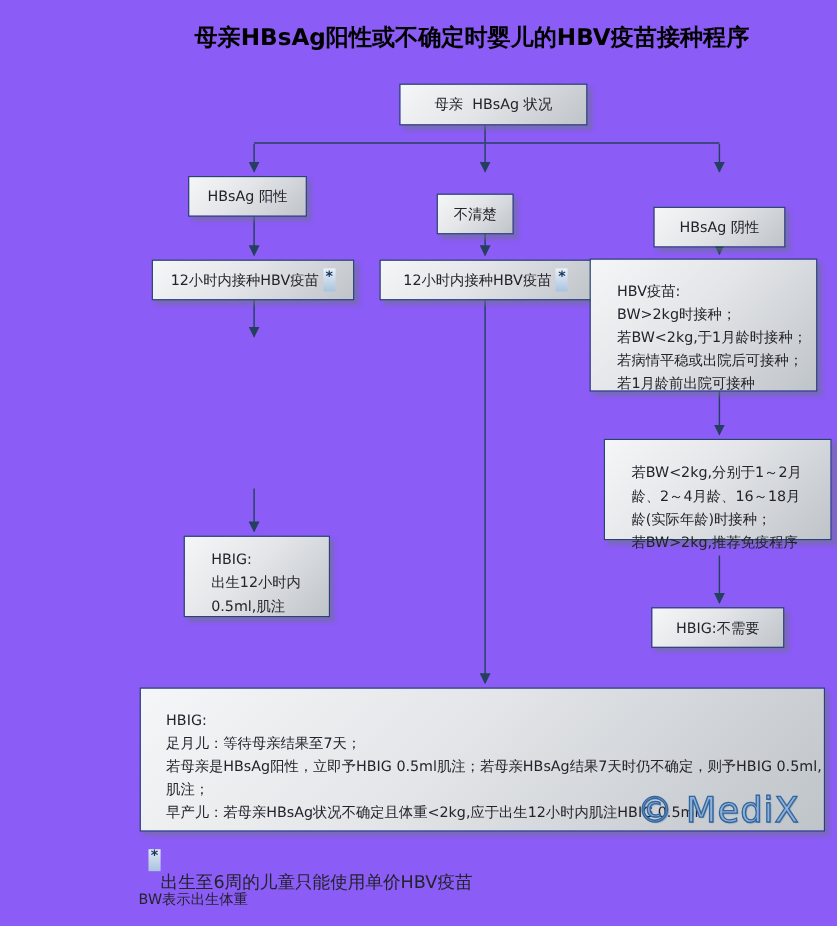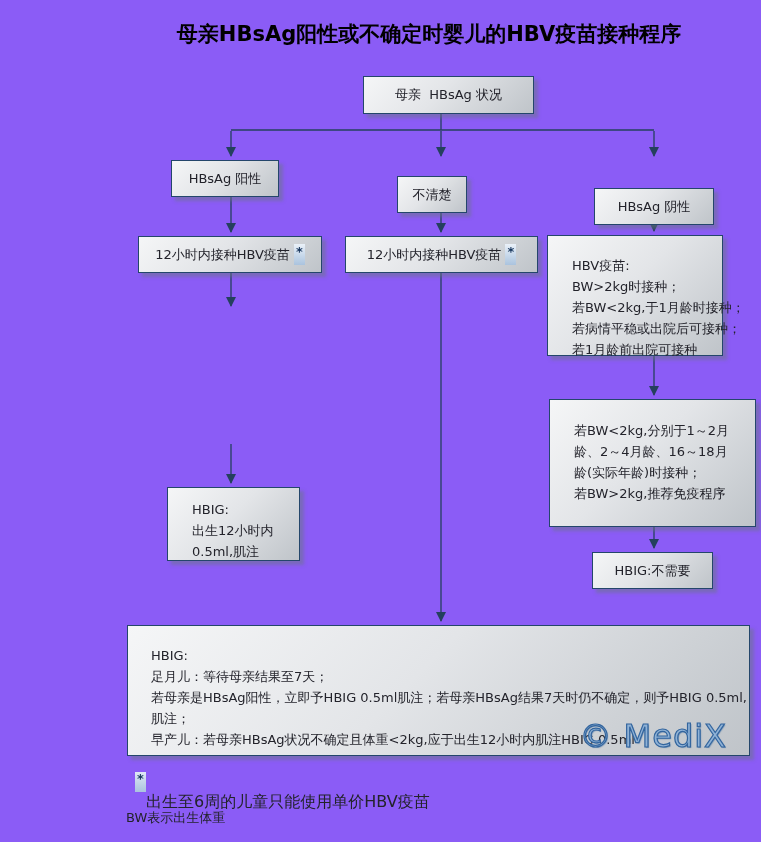--- a/index.html
+++ b/index.html
@@ -93,36 +93,36 @@
   <div class="fbox center" style="left:138px;top:236px;width:184px;height:37px;">
     <span class="box-label">12小时内接种HBV疫苗</span>
     <span class="asterisk-hl">*</span>
   </div>
 
   <div class="fbox center" style="left:345px;top:236px;width:193px;height:37px;">
     <span class="box-label">12小时内接种HBV疫苗</span>
     <span class="asterisk-hl">*</span>
   </div>
 
-  <div class="fbox hbv-right" style="left:547px;top:235px;width:176px;height:121px;padding:19px 6px 0 24px;">
+  <div class="fbox hbv-right" style="left:536px;top:235px;width:207px;height:121px;padding:19px 6px 0 24px;">
     <div class="line">HBV疫苗:</div>
     <div class="line">BW&gt;2kg时接种；</div>
     <div class="line">若BW&lt;2kg,于1月龄时接种；</div>
     <div class="line">若病情平稳或出院后可接种；</div>
     <div class="line">若1月龄前出院可接种</div>
   </div>
 
 
   <div class="fbox hbig-left" style="left:167px;top:487px;width:133px;height:74px;padding:11px 6px 0 24px;">
     <div class="line">HBIG:</div>
     <div class="line">出生12小时内</div>
     <div class="line">0.5ml,肌注</div>
   </div>
 
-  <div class="fbox bw-right" style="left:549px;top:399px;width:207px;height:128px;padding:20px 6px 0 24px;">
+  <div class="fbox bw-right" style="left:549px;top:399px;width:207px;height:92px;padding:20px 6px 0 24px;">
     <div class="line">若BW&lt;2kg,分别于1～2月</div>
     <div class="line">龄、2～4月龄、16～18月</div>
     <div class="line">龄(实际年龄)时接种；</div>
     <div class="line">若BW&gt;2kg,推荐免疫程序</div>
   </div>
 
   <div class="fbox center" style="left:592px;top:552px;width:121px;height:37px;">
     <span class="box-label">HBIG:不需要</span>
   </div>
 

